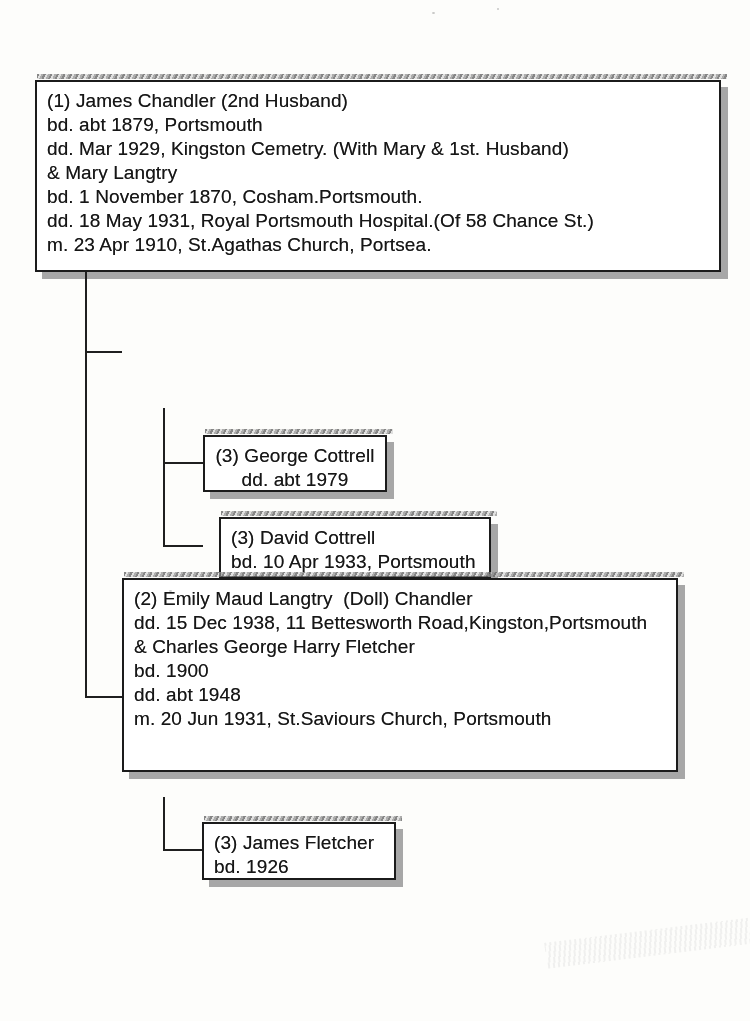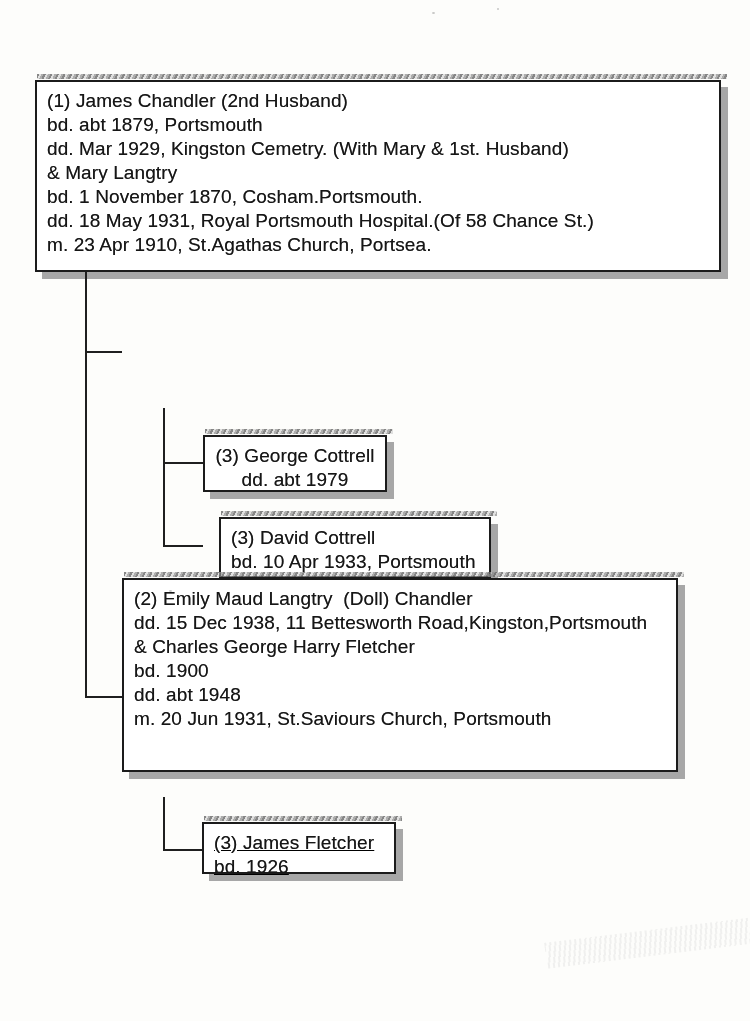--- a/index.html
+++ b/index.html
@@ -105,21 +105,21 @@
 
   <div class="pbox" style="left:122px; top:578px; width:556px; height:194px;">
     <div class="pline">(2) Emily Maud Langtry  (Doll) Chandler</div>
     <div class="pline">dd. 15 Dec 1938, 11 Bettesworth Road,Kingston,Portsmouth</div>
     <div class="pline">&amp; Charles George Harry Fletcher</div>
     <div class="pline">bd. 1900</div>
     <div class="pline">dd. abt 1948</div>
     <div class="pline">m. 20 Jun 1931, St.Saviours Church, Portsmouth</div>
   </div>
 
-  <div class="pbox" style="left:202px; top:822px; width:194px; height:52px;text-decoration:underline;">
+  <div class="pbox" style="left:202px; top:822px; width:194px; height:58px;">
     <div class="pline">(3) James Fletcher</div>
     <div class="pline">bd. 1926</div>
   </div>
 
   <div class="conn" style="left:85px;  top:272px; width:2px;  height:426px;"></div>
   <div class="conn" style="left:85px;  top:351px; width:37px; height:2px;"></div>
   <div class="conn" style="left:85px;  top:696px; width:37px; height:2px;"></div>
   <div class="conn" style="left:163px; top:408px; width:2px;  height:139px;"></div>
   <div class="conn" style="left:163px; top:462px; width:40px; height:2px;"></div>
   <div class="conn" style="left:163px; top:545px; width:40px; height:2px;"></div>

